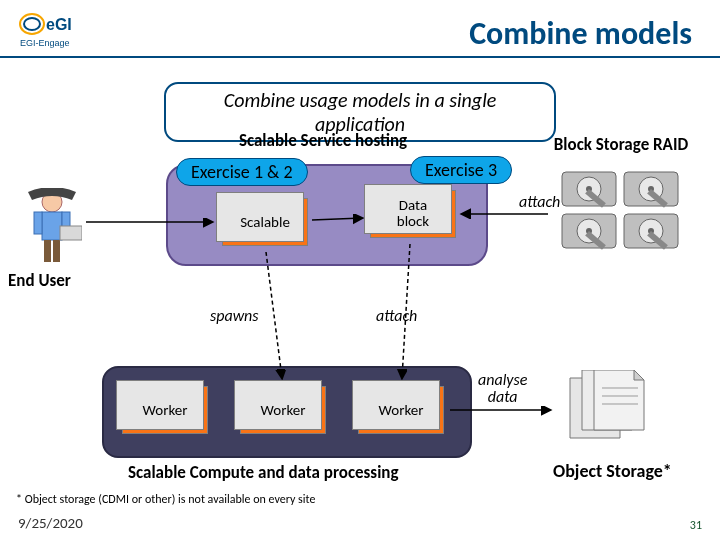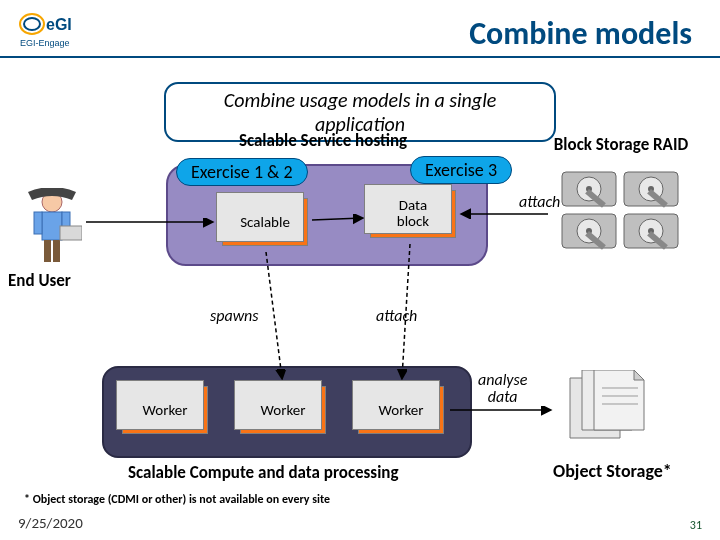--- a/index.html
+++ b/index.html
@@ -140,23 +140,23 @@
   .enduser-label {
     position: absolute;
     top: 270px;
     left: 8px;
     font-size: 17px;
     font-weight: bold;
   }
   .footnote {
     position: absolute;
     top: 492px;
-    left: 24px;
+    left: 16px;
     font-size: 12px;
-    font-weight: bold;
+    font-weight: normal;
   }
   .date {
     position: absolute;
     bottom: 8px;
     left: 18px;
     font-size: 15px;
     color: #333;
   }
   .pagenum {
     position: absolute;

